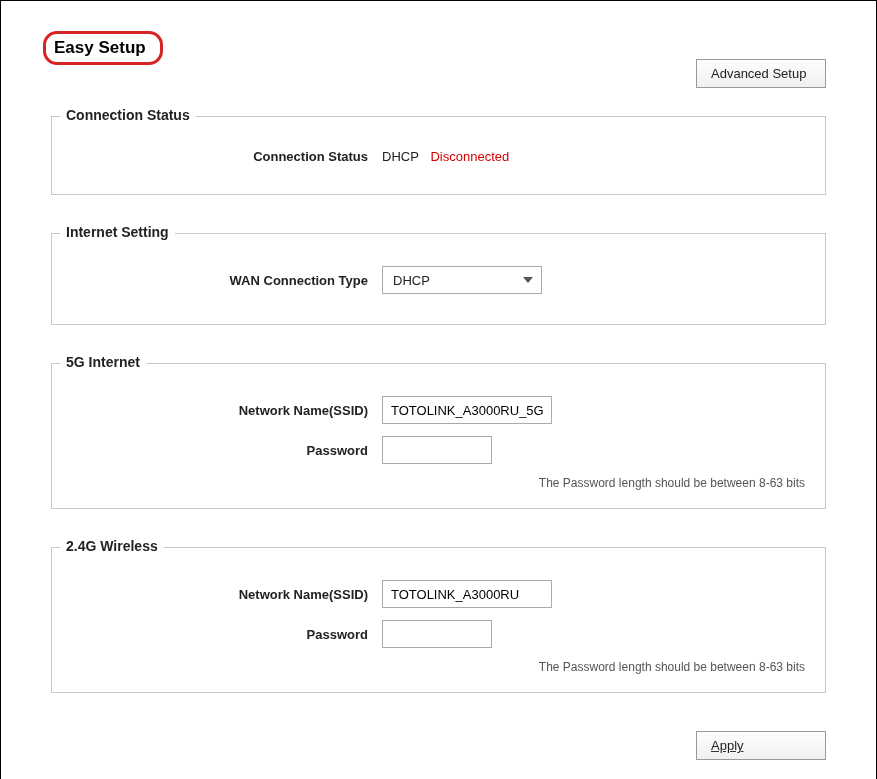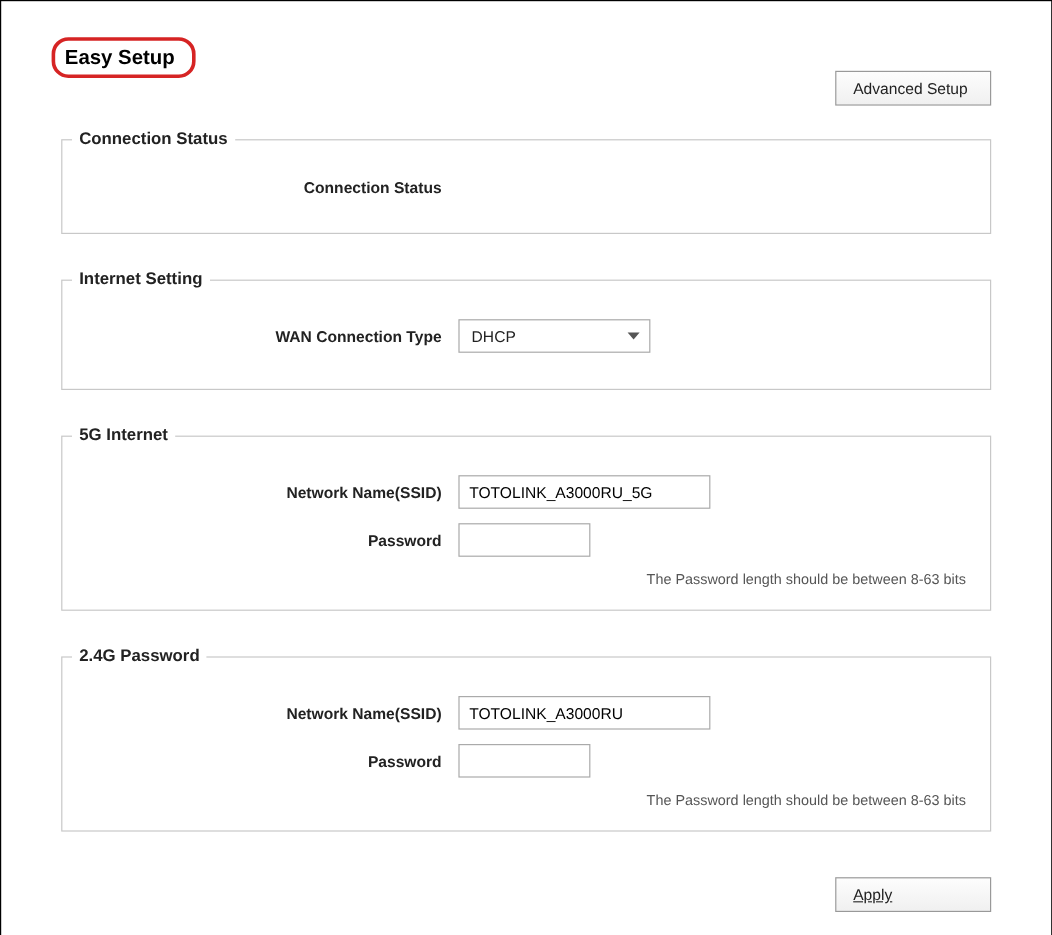--- a/index.html
+++ b/index.html
@@ -97,21 +97,21 @@
     background: #fff;
     cursor: pointer;
   }
   .select-wrap .arrow {
     width: 0; height: 0;
     border-left: 5px solid transparent;
     border-right: 5px solid transparent;
     border-top: 6px solid #555;
   }
   .text-input {
-    width: 210px;
+    width: 170px;
     height: 28px;
     border: 1px solid #aaa;
     padding: 0 8px;
     font-size: 13px;
     background: #fff;
   }
   .text-input.pw { width: 110px; }
   .hint-row {
     text-align: right;
     font-size: 12px;
@@ -136,20 +136,24 @@
         <span class="page-title">Easy Setup</span>
       </span>
     </div>
     <button class="btn-adv">Advanced Setup</button>
   </div>
 
   <div class="section">
     <div class="section-legend">Connection Status</div>
     <div class="field-row">
       <div class="field-label">Connection Status</div>
+      <div class="field-value">
+        <span class="status-dhcp">DHCP</span>
+        <span class="status-disc">Disconnected</span>
+      </div>
     </div>
   </div>
 
   <div class="section">
     <div class="section-legend">Internet Setting</div>
     <div class="field-row">
       <div class="field-label">WAN Connection Type</div>
       <div class="field-value">
         <div class="select-wrap">
           <span>DHCP</span>
@@ -170,21 +174,21 @@
     <div class="field-row">
       <div class="field-label">Password</div>
       <div class="field-value">
         <input type="password" class="text-input pw" value="" style="">
       </div>
     </div>
     <div class="hint-row">The Password length should be between 8-63 bits</div>
   </div>
 
   <div class="section">
-    <div class="section-legend">2.4G Password</div>
+    <div class="section-legend">2.4G Wireless</div>
     <div class="field-row">
       <div class="field-label">Network Name(SSID)</div>
       <div class="field-value">
         <input type="text" class="text-input" value="TOTOLINK_A3000RU" style="">
       </div>
     </div>
     <div class="field-row">
       <div class="field-label">Password</div>
       <div class="field-value">
         <input type="password" class="text-input pw" value="" style="">

